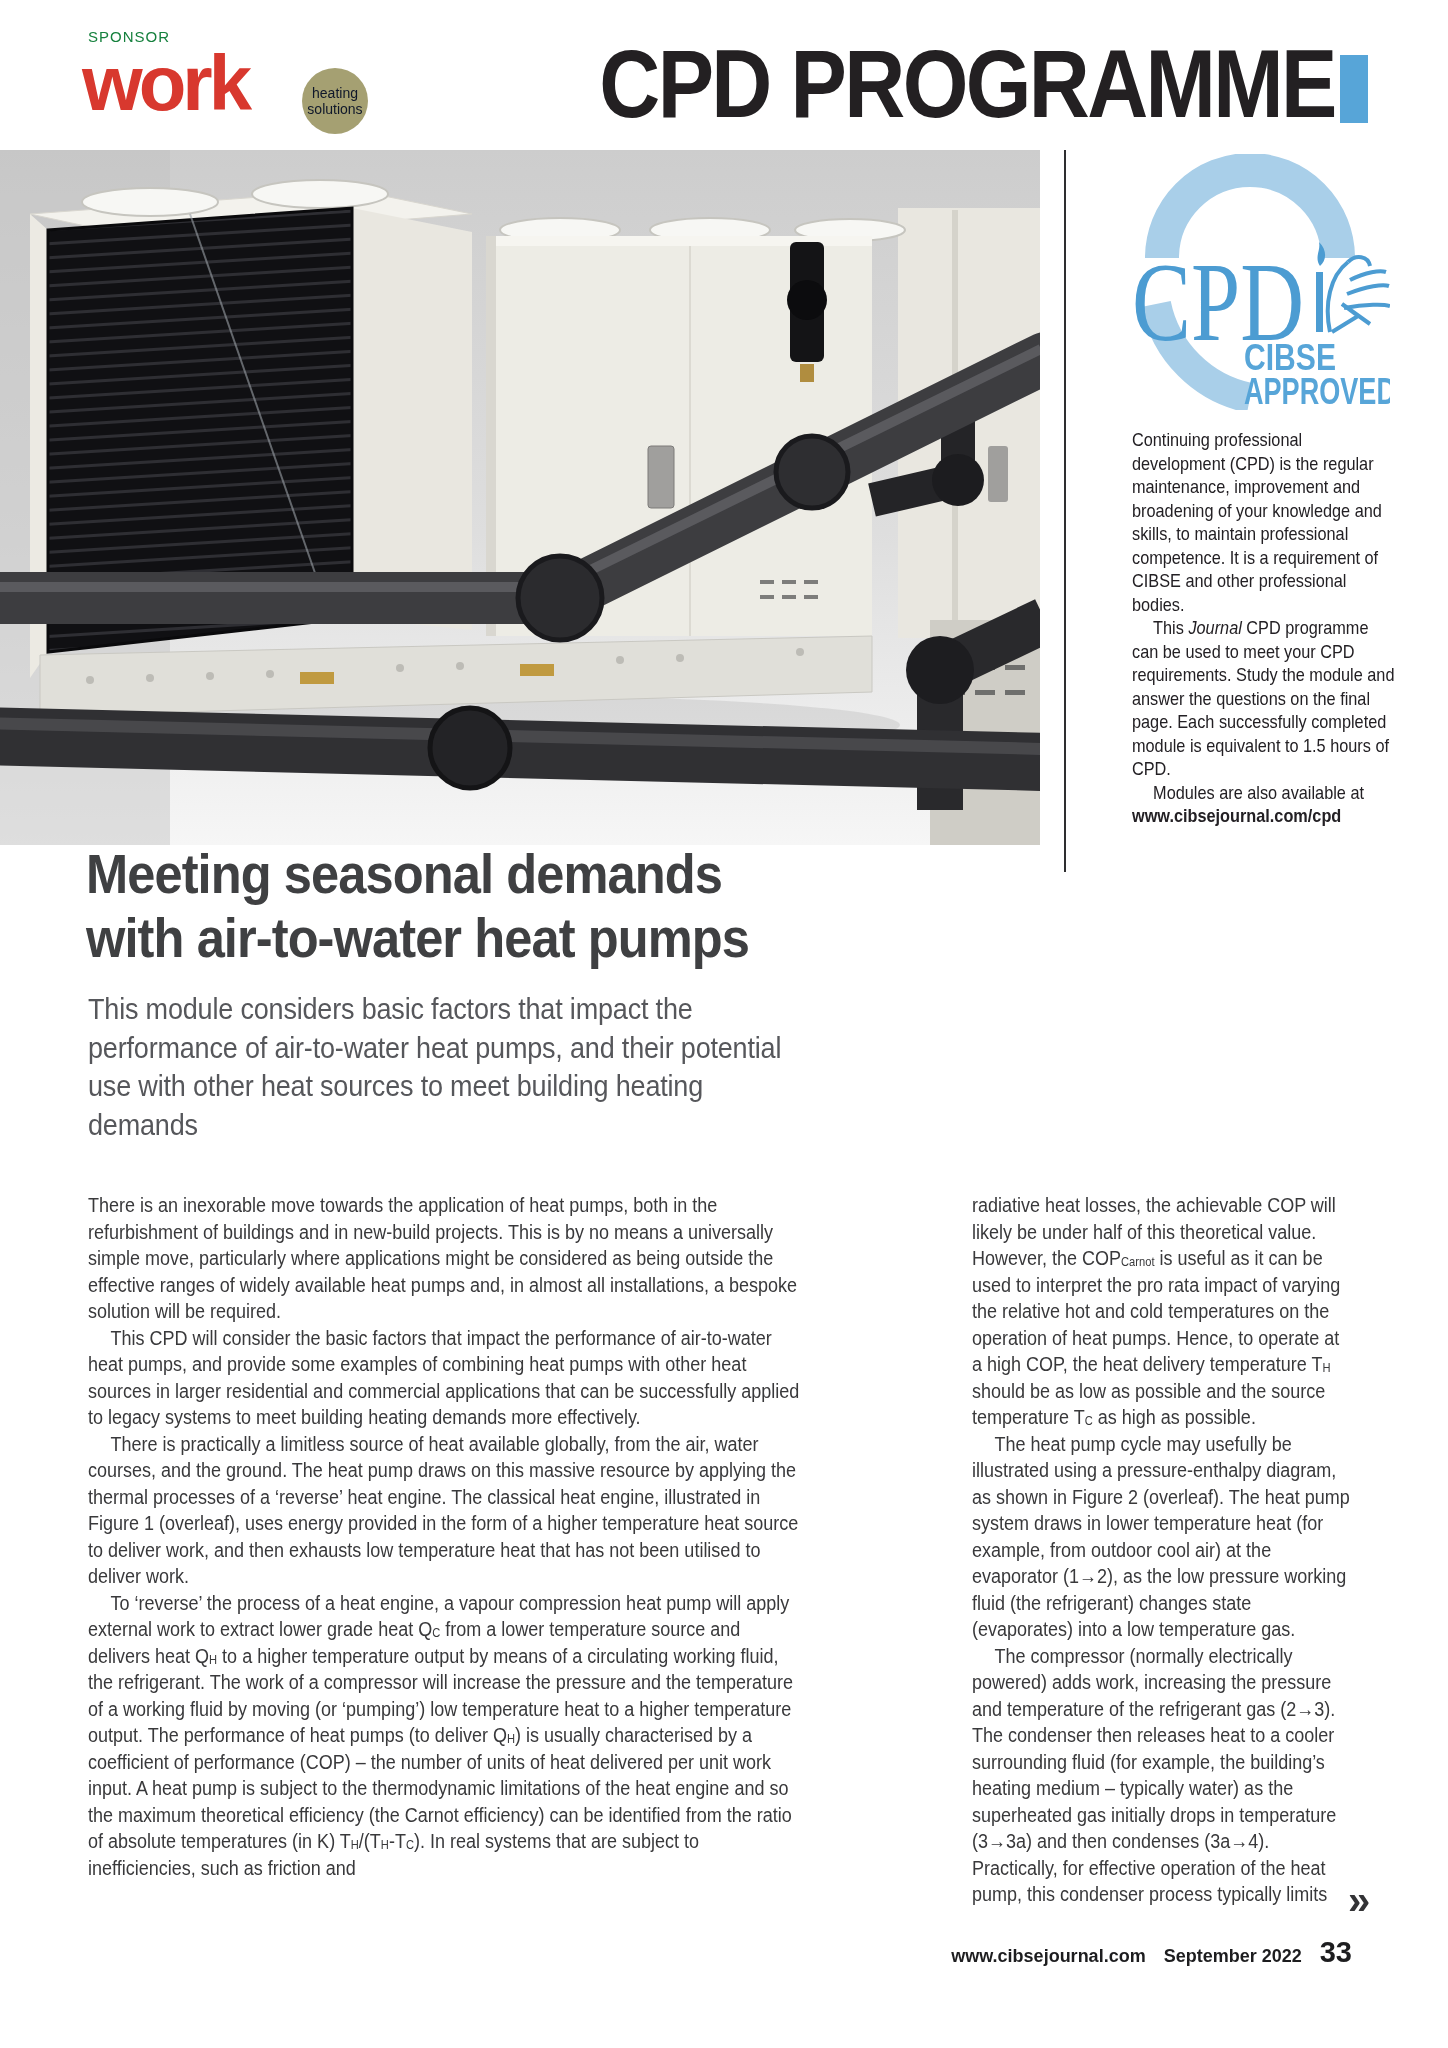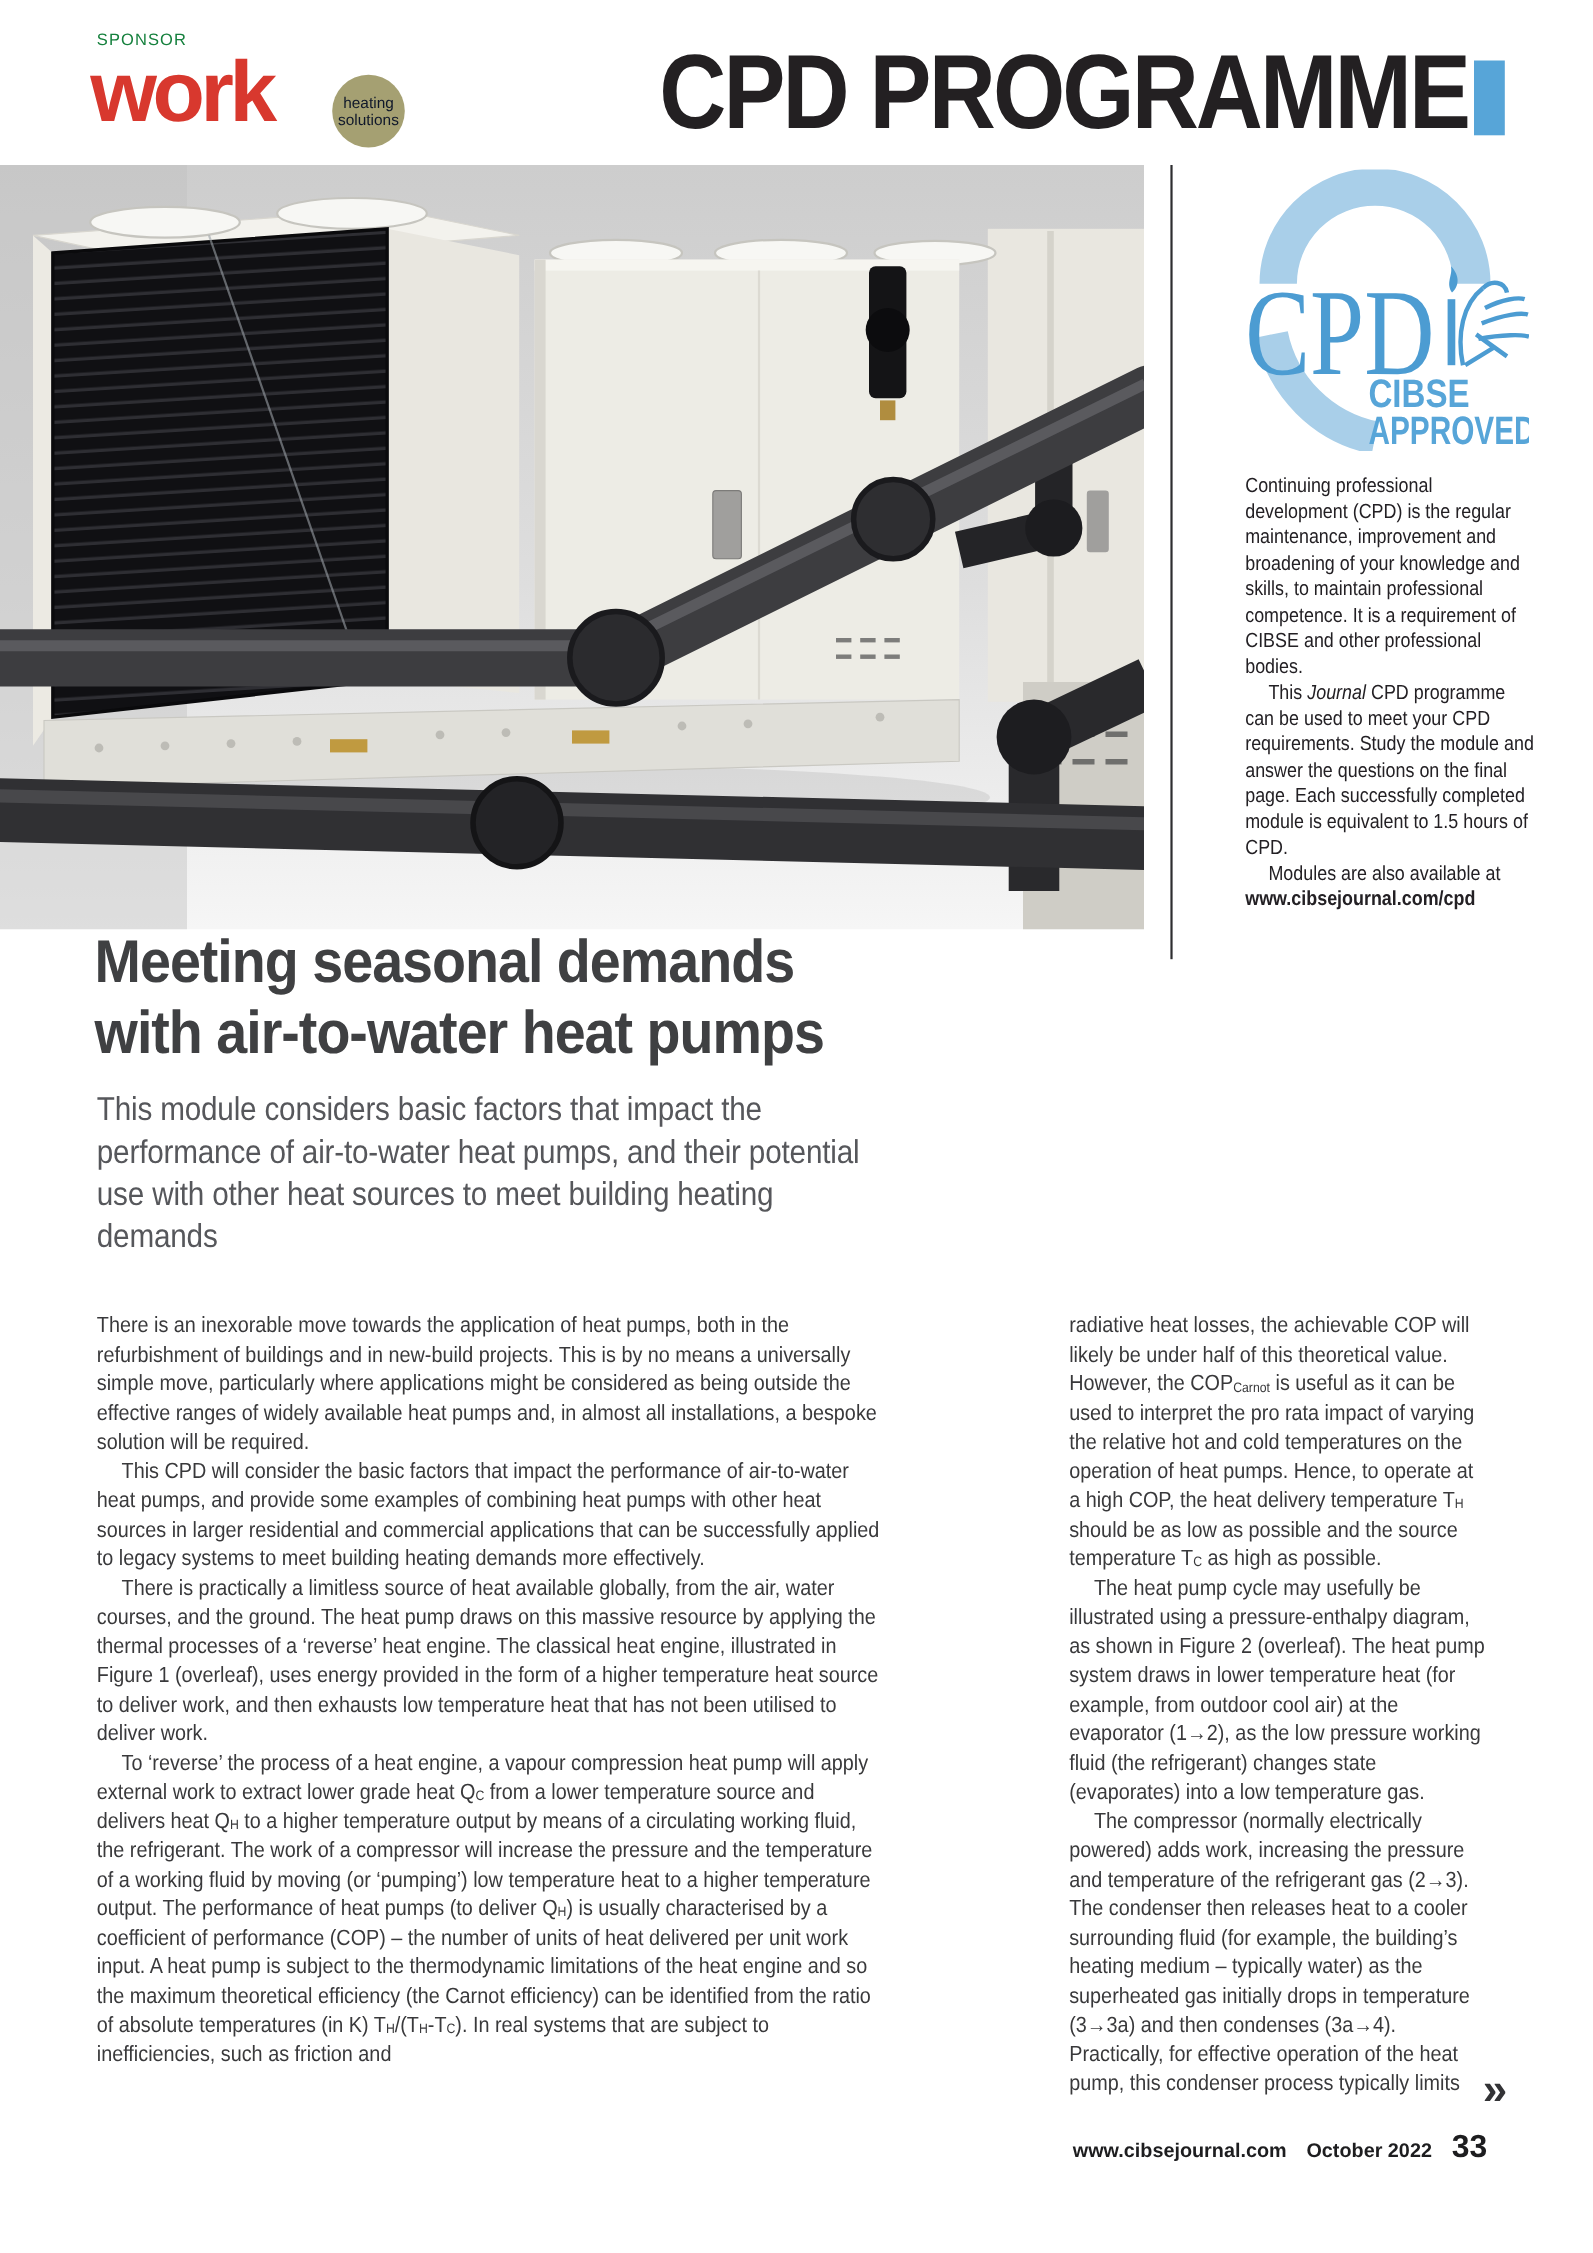--- a/index.html
+++ b/index.html
@@ -199,17 +199,17 @@
     </div>
   <div class="bodycol col2">
       <p><span>radiative heat losses, the achievable COP will likely be under half of this theoretical value. However, the COP</span><sub>Carnot</sub><span> is useful as it can be used to interpret the pro rata impact of varying the relative hot and cold temperatures on the operation of heat pumps. Hence, to operate at a high COP, the heat delivery temperature T</span><sub>H</sub><span> should be as low as possible and the source temperature T</span><sub>C</sub><span> as high as possible.</span></p>
       <p class="indent"><span>The heat pump cycle may usefully be illustrated using a pressure-enthalpy diagram, as shown in Figure 2 (overleaf). The heat pump system draws in lower temperature heat (for example, from outdoor cool air) at the evaporator (1→2), as the low pressure working fluid (the refrigerant) changes state (evaporates) into a low temperature gas.</span></p>
       <p class="indent"><span>The compressor (normally electrically powered) adds work, increasing the pressure and temperature of the refrigerant gas (2→3). The condenser then releases heat to a cooler surrounding fluid (for example, the building’s heating medium – typically water) as the superheated gas initially drops in temperature (3→3a) and then condenses (3a→4). Practically, for effective operation of the heat pump, this condenser process typically limits</span></p>
     </div>
   <div class="chevron">»</div>
 
   <div class="footer">
     <span class="site">www.cibsejournal.com</span>
-    <span class="date">October 2022</span>
+    <span class="date">September 2022</span>
     <span class="pnum">33</span>
   </div>
 
 </div>
 
 </body></html>

